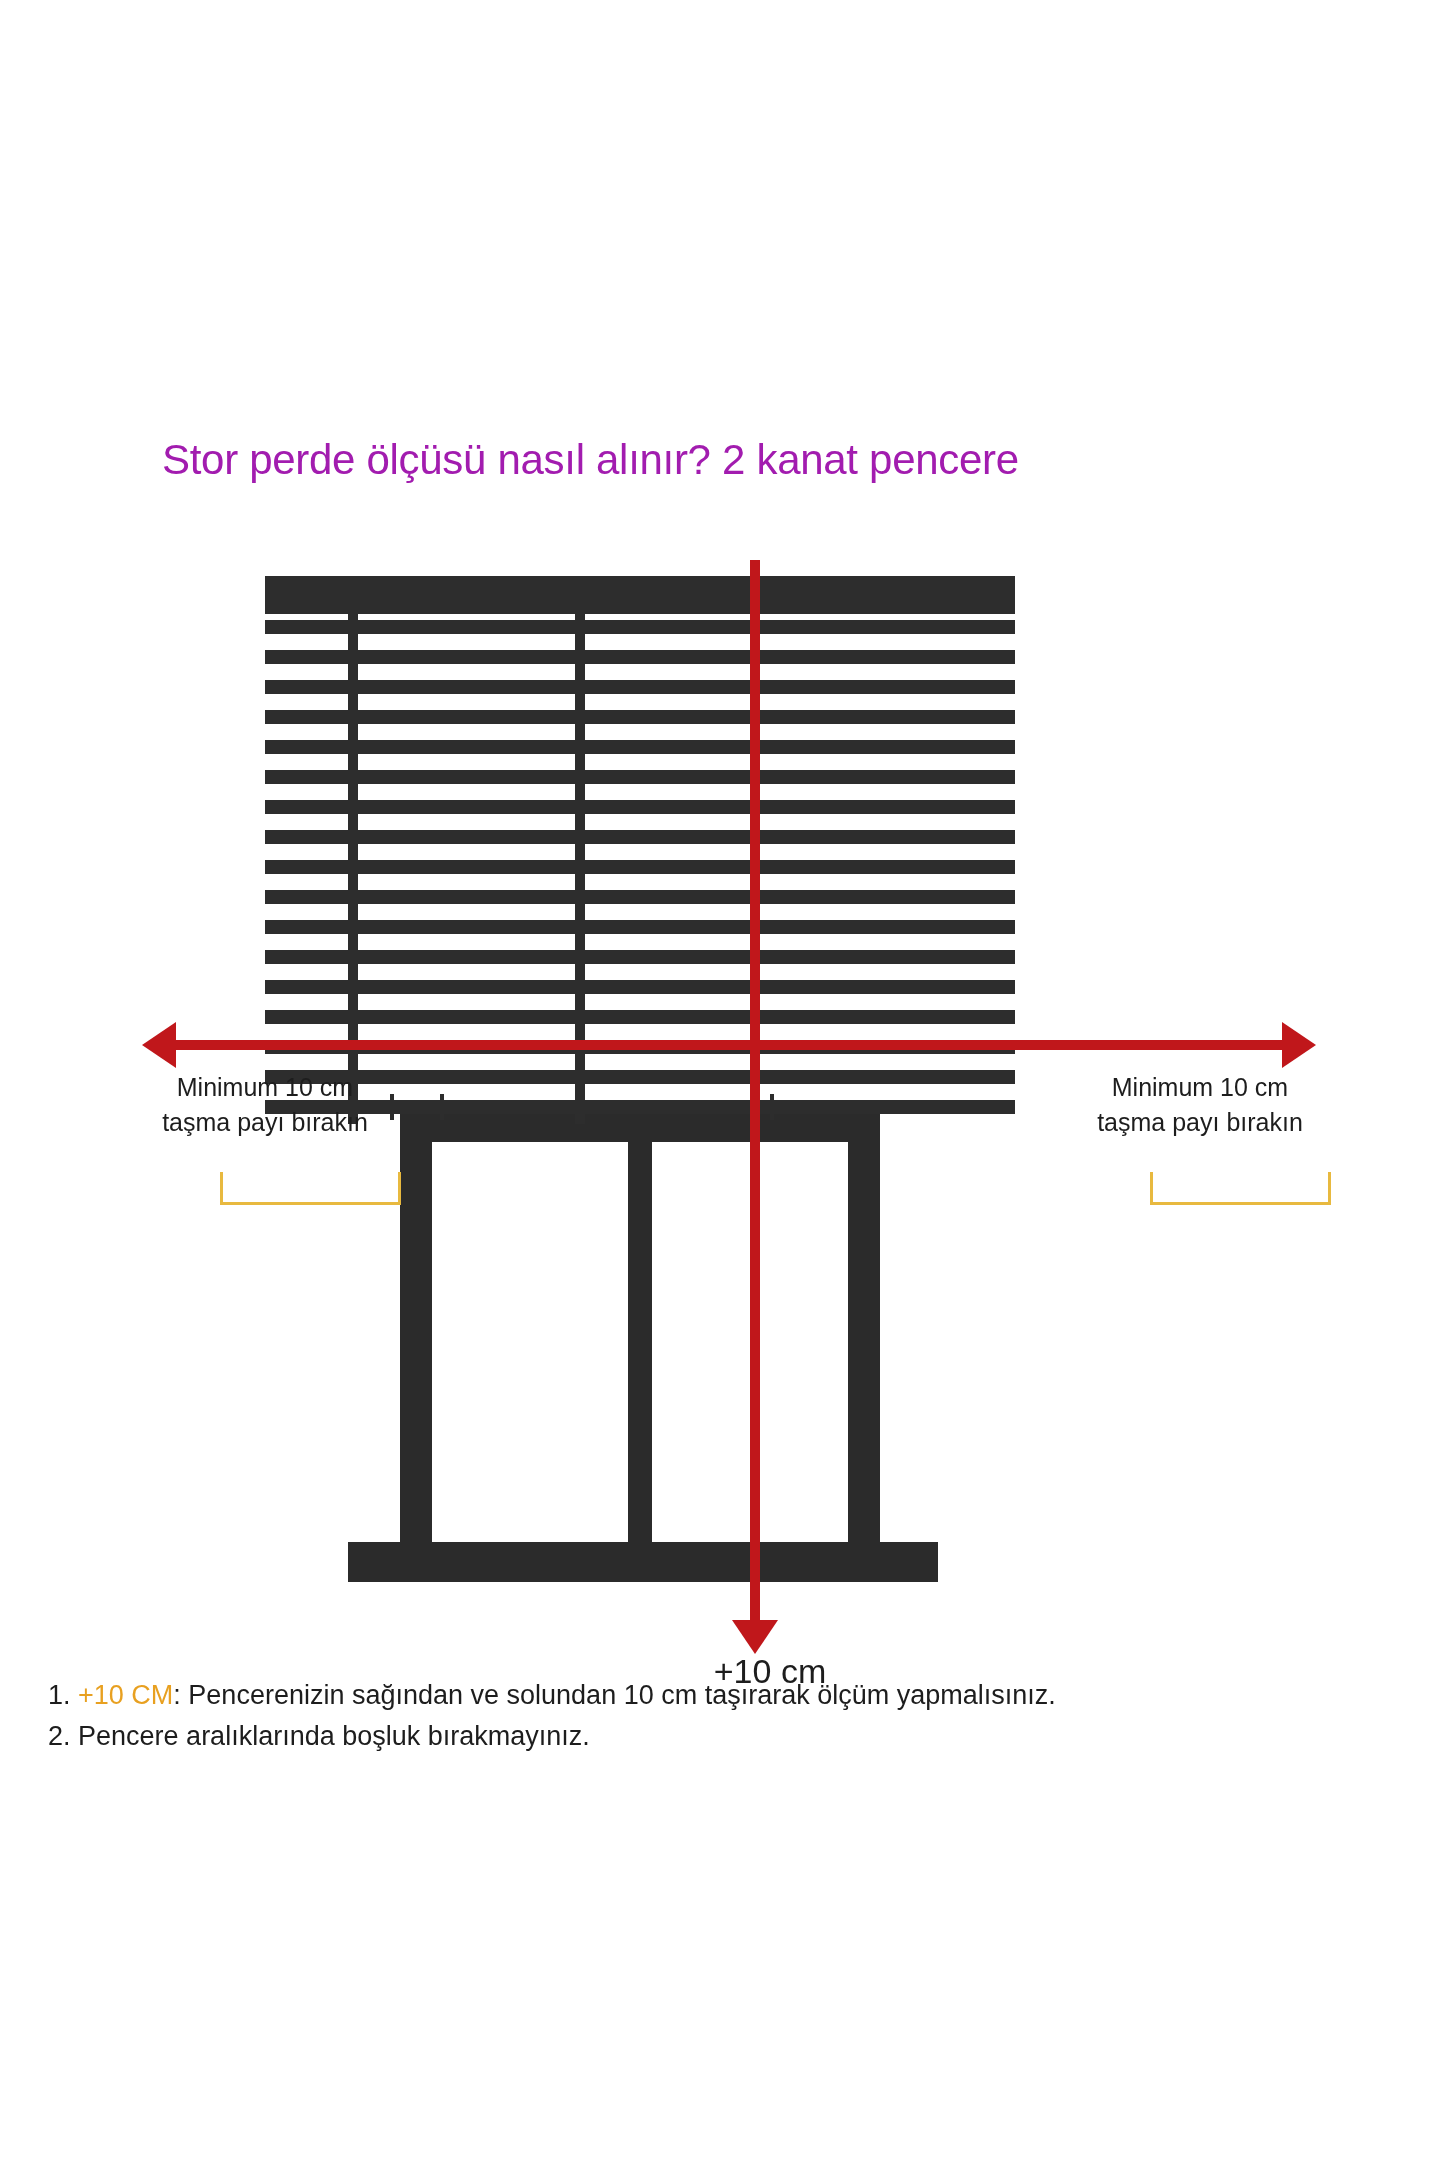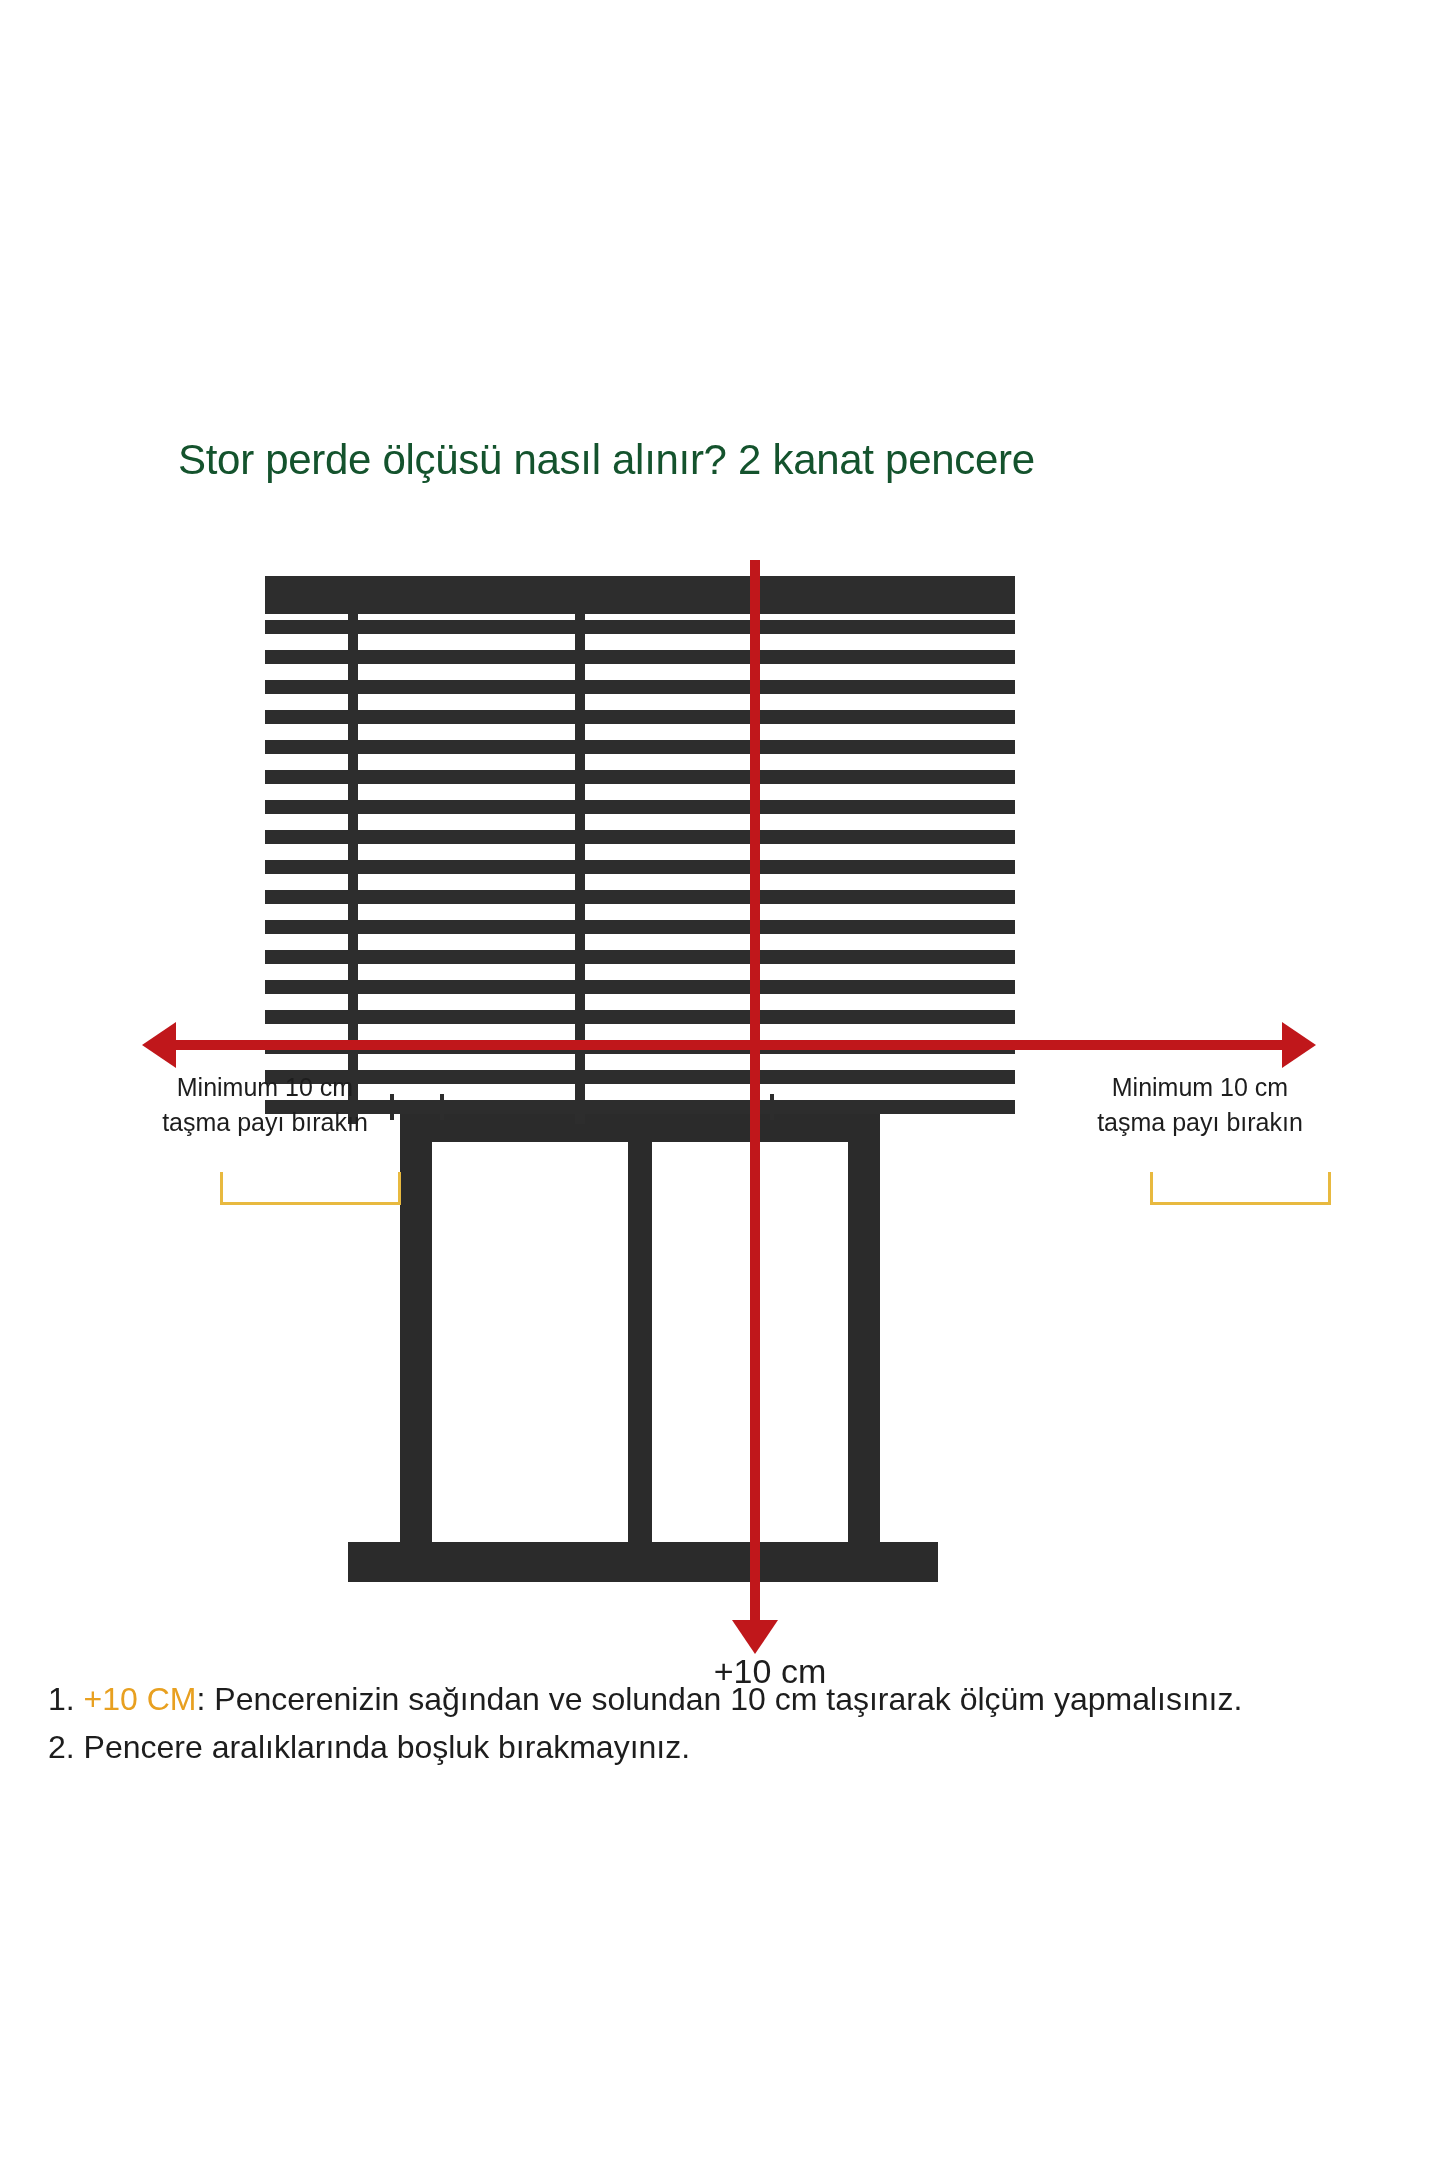--- a/index.html
+++ b/index.html
@@ -19,26 +19,26 @@
     position: absolute;
     left: 0; top: 0;
     width: 1440px;
     height: 2160px;
     background: #ffffff;
   }
 
   
   .title {
     position: absolute;
-    left: 178px;
+    left: 162px;
     top: 400px;
     width: 1120px;
     font-size: 42px;
     font-weight: 400;
-    color: #14532d;
+    color: #a21caf;
     letter-spacing: -0.3px;
     white-space: nowrap;
     margin-top: 36px;
   }
   .subtitle {
     position: absolute;
     left: 130px;
     top: 492px;
     width: 1200px;
     font-size: 23px;
@@ -220,21 +220,21 @@
     font-size: 34px;
     color: #1d1d1d;
   }
 
   
   .notes {
     position: absolute;
     left: 48px;
     top: 1675px;
     width: 1340px;
-    font-size: 32px;
+    font-size: 27px;
     line-height: 1.5;
     color: #1d1d1d;
   }
   .notes .hl {
     color: #e8a020;
   }
   .note-line { white-space: nowrap; }
 </style>
 </head>
 <body>

